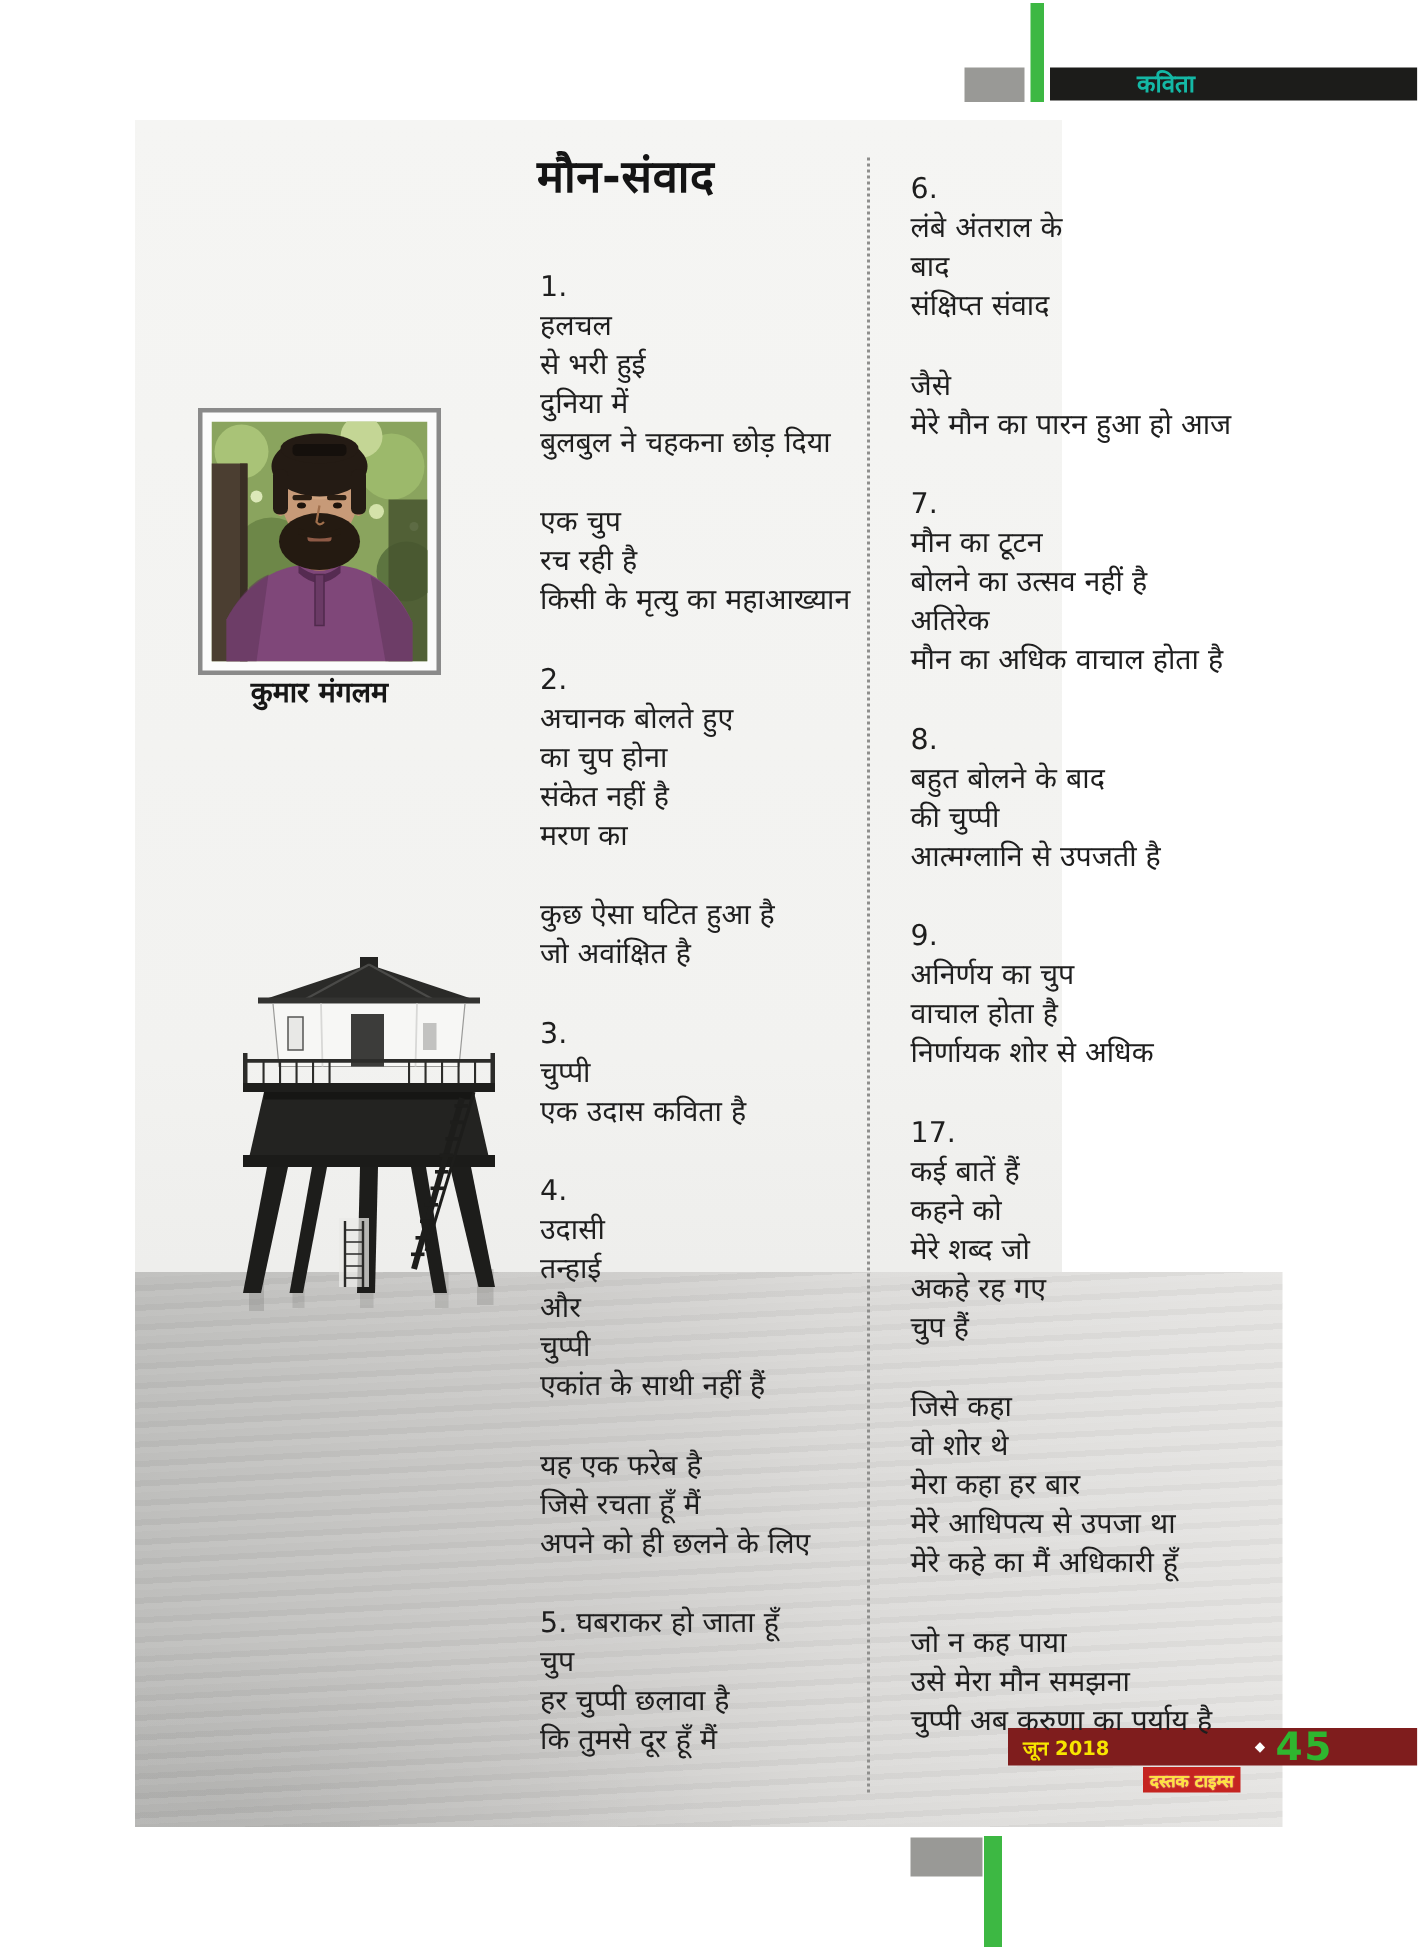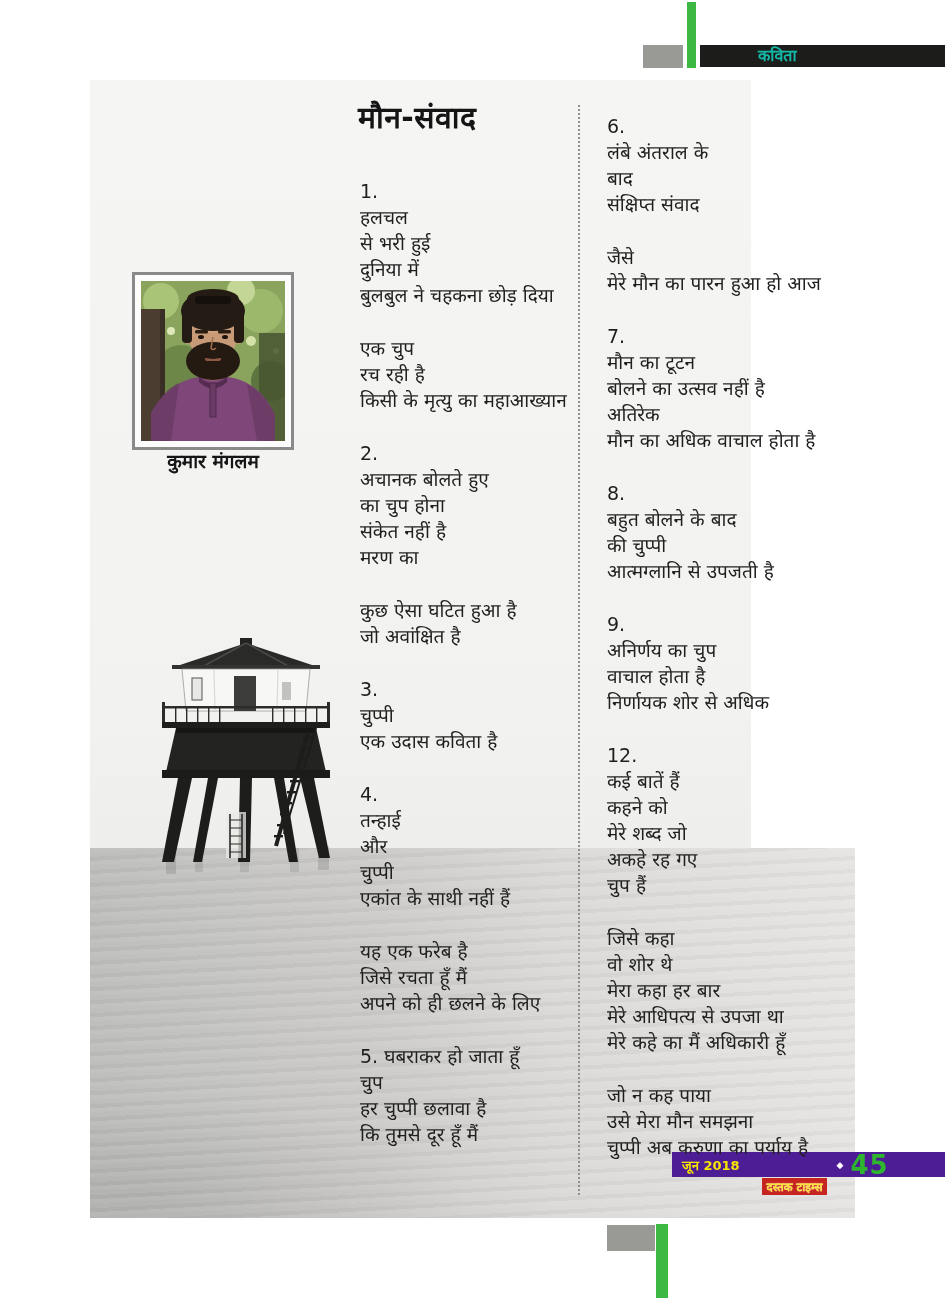--- a/index.html
+++ b/index.html
@@ -8,21 +8,21 @@
 
   
   .top-green-bar{position:absolute;left:687px;top:2px;width:9px;height:66px;background:#3db843;}
   .top-gray-box{position:absolute;left:643px;top:45px;width:40px;height:23px;background:#999996;}
   .top-black-bar{position:absolute;left:700px;top:45px;width:245px;height:22px;background:#1c1c1a;
                  display:flex;align-items:center;}
   .top-black-bar .section-label{color:#14b8a6;font-weight:700;font-size:16px;padding-left:58px;line-height:22px;}
 
   
   .content{position:absolute;left:90px;top:80px;width:618px;height:1138px;
-           background:linear-gradient(to bottom,#f5f5f3 0%,#f2f2f0 55%,#eeeeec 67%);padding-left:43px;}
+           background:linear-gradient(to bottom,#f5f5f3 0%,#f2f2f0 55%,#eeeeec 67%);}
   .sea{position:absolute;left:0;top:768px;width:765px;height:370px;
        background:
          repeating-linear-gradient(177deg, rgba(255,255,255,.05) 0 4px, rgba(0,0,0,0) 4px 9px, rgba(0,0,0,.03) 9px 13px),
          radial-gradient(60% 40% at 8% 95%, rgba(0,0,0,.07), rgba(0,0,0,0) 70%),
          linear-gradient(to right,#bebebc 0%,#cdccca 38%,#dbdad8 62%,#e6e5e3 100%);}
   .divider{position:absolute;left:488px;top:25px;height:1090px;width:0;border-left:2px dotted #8f8f8d;}
 
   .title{position:absolute;left:268px;top:16px;font-size:30px;font-weight:700;color:#141414;
          letter-spacing:0.5px;white-space:nowrap;}
 
@@ -39,21 +39,21 @@
   
   .poem-col{position:absolute;z-index:4;}
   .col-left{left:270px;top:98px;width:230px;}
   .col-right{left:517px;top:33px;width:250px;}
   .stanza{margin-bottom:27px;}
   .poem-line{height:26px;line-height:26px;font-size:19px;color:#1e1e1e;white-space:nowrap;}
 
   
   .bottom-gray-box{position:absolute;left:607px;top:1225px;width:48px;height:26px;background:#999996;}
   .bottom-green-bar{position:absolute;left:656px;top:1224px;width:12px;height:74px;background:#3db843;}
-  .bottom-black-bar{position:absolute;left:672px;top:1152px;width:273px;height:25px;background:#4c1d95;
+  .bottom-black-bar{position:absolute;left:672px;top:1152px;width:273px;height:25px;background:#7f1d1d;
                     display:flex;align-items:center;}
   .issue-date{color:#f7e400;font-weight:700;font-size:13px;margin-left:10px;white-space:nowrap;}
   .magazine-logo{background:#c52420;color:#ffe23d;font-weight:700;font-size:11.5px;
                  padding:1px 5px;margin-left:22px;white-space:nowrap;
                  text-shadow:0 0 1px rgba(255,255,255,.85);margin-top:43px;}
   .diamond{color:#ffffff;font-size:9px;margin-left:9px;}
   .page-number{color:#2fb62f;font-weight:800;font-size:26px;margin-left:7px;letter-spacing:1px;}
 </style>
 </head>
 <body>
@@ -216,20 +216,21 @@
           <div class="poem-line">कुछ ऐसा घटित हुआ है</div>
           <div class="poem-line">जो अवांक्षित है</div>
         </div>
         <div class="stanza">
           <div class="poem-line">3.</div>
           <div class="poem-line">चुप्पी</div>
           <div class="poem-line">एक उदास कविता है</div>
         </div>
         <div class="stanza">
           <div class="poem-line">4.</div>
+          <div class="poem-line">उदासी</div>
           <div class="poem-line">तन्हाई</div>
           <div class="poem-line">और</div>
           <div class="poem-line">चुप्पी</div>
           <div class="poem-line">एकांत के साथी नहीं हैं</div>
         </div>
         <div class="stanza">
           <div class="poem-line">यह एक फरेब है</div>
           <div class="poem-line">जिसे रचता हूँ मैं</div>
           <div class="poem-line">अपने को ही छलने के लिए</div>
         </div>
@@ -264,21 +265,21 @@
           <div class="poem-line">की चुप्पी</div>
           <div class="poem-line">आत्मग्लानि से उपजती है</div>
         </div>
         <div class="stanza">
           <div class="poem-line">9.</div>
           <div class="poem-line">अनिर्णय का चुप</div>
           <div class="poem-line">वाचाल होता है</div>
           <div class="poem-line">निर्णायक शोर से अधिक</div>
         </div>
         <div class="stanza">
-          <div class="poem-line">12.</div>
+          <div class="poem-line">17.</div>
           <div class="poem-line">कई बातें हैं</div>
           <div class="poem-line">कहने को</div>
           <div class="poem-line">मेरे शब्द जो</div>
           <div class="poem-line">अकहे रह गए</div>
           <div class="poem-line">चुप हैं</div>
         </div>
         <div class="stanza">
           <div class="poem-line">जिसे कहा</div>
           <div class="poem-line">वो शोर थे</div>
           <div class="poem-line">मेरा कहा हर बार</div>

